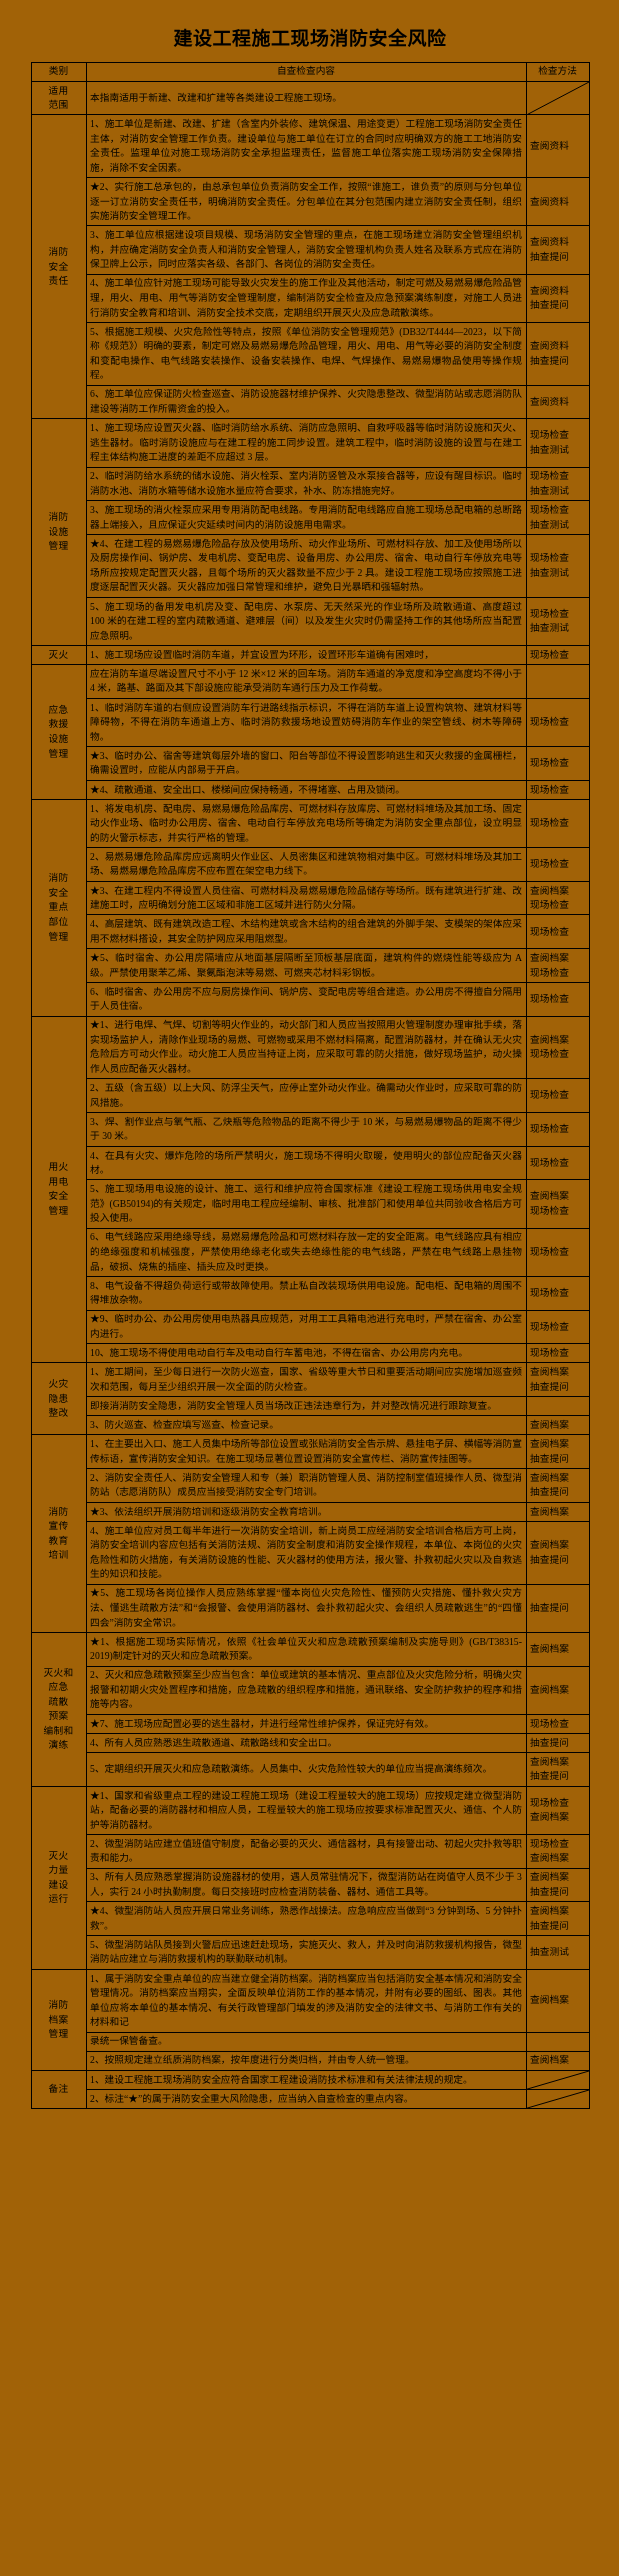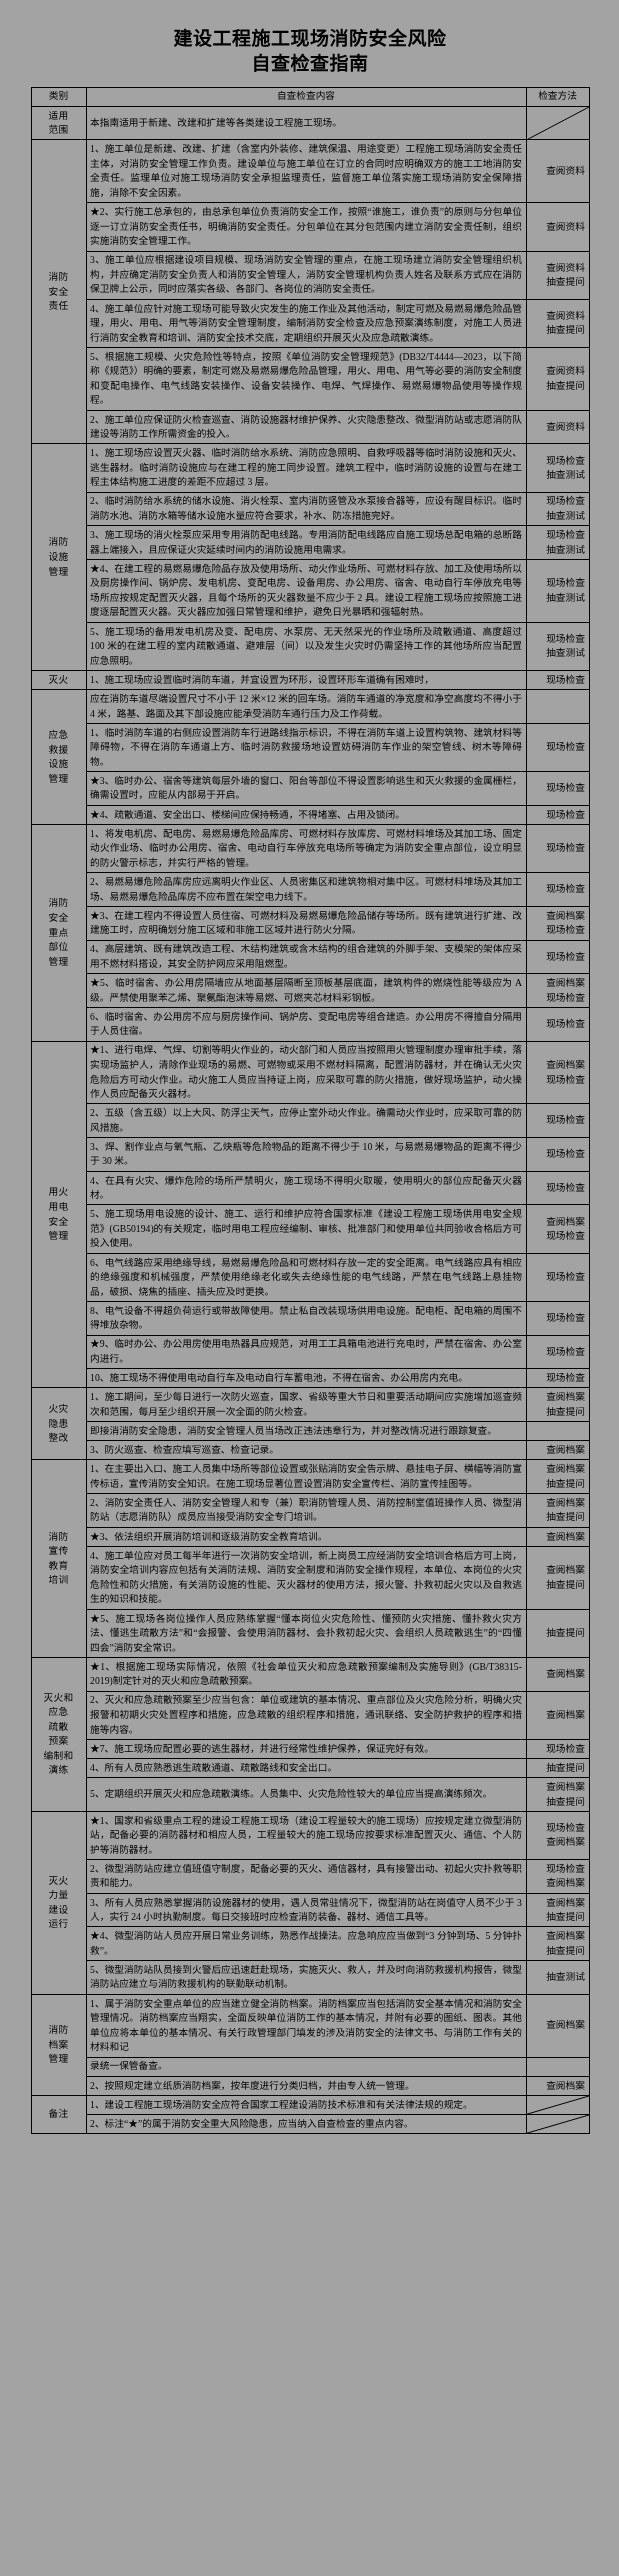--- a/index.html
+++ b/index.html
@@ -11,21 +11,21 @@
     width: 620px;
     font-family: "Liberation Serif", "DejaVu Serif", serif;
     color: #000000;
     -webkit-font-smoothing: none;
   }
   .page {
     width: 620px;
     min-height: 2576px;
     box-sizing: border-box;
     padding: 0;
-    background: #a3a3a3;
+    background: #a16207;
     position: relative;
   }
   .doc-title {
     text-align: center;
     font-family: "Liberation Serif", "DejaVu Serif", serif;
     font-weight: bold;
     font-size: 19px;
     line-height: 1.32;
     letter-spacing: 0.5px;
     padding-top: 25.5px;
@@ -70,21 +70,21 @@
     margin-left: 18px;
   }
   td.body {
     text-align: justify;
     text-justify: inter-ideograph;
     padding: 2.3px 4.6px 2.3px 5.5px;
     font-size: 9.7px;
     line-height: 1.52;
   }
   td.meth {
-    text-align: right;
+    text-align: left;
     font-size: 9.7px;
     line-height: 1.5;
     padding: 1.8px 1.8px;
   }
   td.meth .ml { display: block; }
 
   
   td.slash {
     position: relative;
     padding: 0;
@@ -97,21 +97,20 @@
     left: 0; top: 0;
   }
 </style>
 </head>
 <body>
 
 <div class="page">
 
   <h1 class="doc-title">
     <span class="line">建设工程施工现场消防安全风险</span>
-    <span class="line">自查检查指南</span>
   </h1>
 
   <table class="guide">
     <colgroup>
       <col class="c-cat">
         <col class="c-body">
         <col class="c-meth">
     </colgroup>
     <thead>
       <tr>
@@ -165,21 +164,21 @@
           </td>
         </tr>
         <tr>
           <td class="body">5、根据施工规模、火灾危险性等特点，按照《单位消防安全管理规范》(DB32/T4444—2023，以下简称《规范》）明确的要素，制定可燃及易燃易爆危险品管理，用火、用电、用气等必要的消防安全制度和变配电操作、电气线路安装操作、设备安装操作、电焊、气焊操作、易燃易爆物品使用等操作规程。</td>
           <td class="meth">
             <span class="ml">查阅资料</span>
             <span class="ml">抽查提问</span>
           </td>
         </tr>
         <tr>
-          <td class="body">2、施工单位应保证防火检查巡查、消防设施器材维护保养、火灾隐患整改、微型消防站或志愿消防队建设等消防工作所需资金的投入。</td>
+          <td class="body">6、施工单位应保证防火检查巡查、消防设施器材维护保养、火灾隐患整改、微型消防站或志愿消防队建设等消防工作所需资金的投入。</td>
           <td class="meth">
             <span class="ml">查阅资料</span>
           </td>
         </tr>
         <tr>
           <td class="cat" rowspan="5">
             <div>消防</div>
             <div>设施</div>
             <div>管理</div>
           </td>

